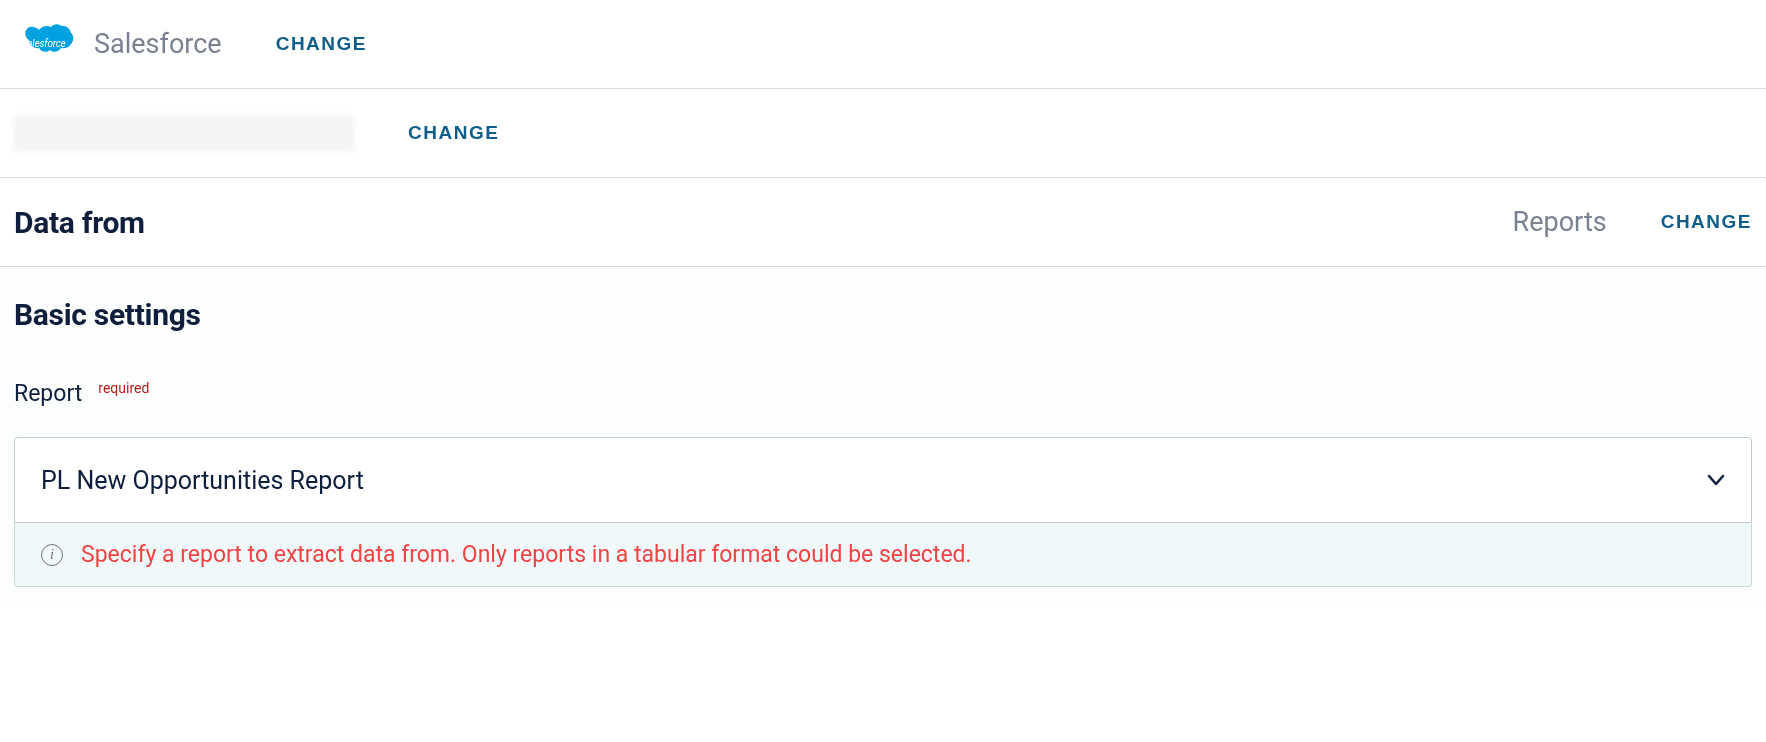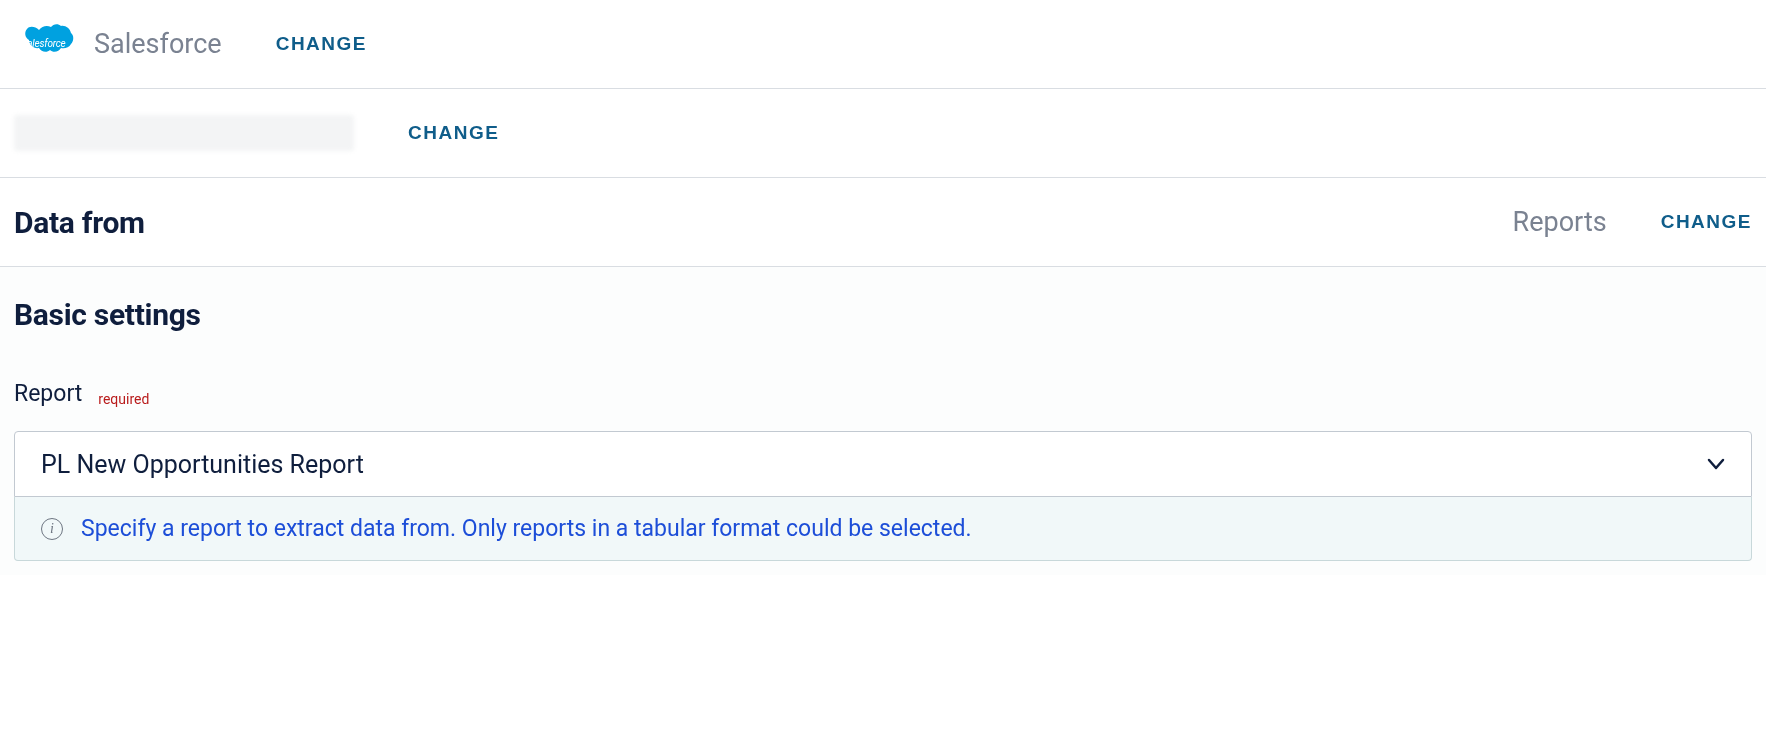--- a/index.html
+++ b/index.html
@@ -92,42 +92,42 @@
     }
     .basic-title {
       font-size: 30px;
       font-weight: 700;
       color: #0f1e3d;
       letter-spacing: -0.3px;
       margin-bottom: 48px;
     }
     .field-label-row {
       display: flex;
-      align-items: flex-end;
+      align-items: flex-start;
       gap: 16px;
-      margin-bottom: 24px;
+      margin-bottom: 30px;
     }
     .field-label {
       font-size: 23px;
       font-weight: 400;
       color: #0f1e3d;
     }
     .required-tag {
       font-size: 14px;
       font-weight: 400;
       color: #b91c1c;
     }
     .select-box {
       display: flex;
       align-items: center;
       justify-content: space-between;
       background: #ffffff;
       border: 1px solid #c2c9d1;
       border-radius: 4px 4px 0 0;
-      height: 66px;
+      height: 86px;
       padding: 0 26px;
       cursor: pointer;
     }
     .select-value {
       font-size: 25px;
       color: #0f1e3d;
       font-weight: 400;
     }
     .chevron {
       width: 18px;
@@ -155,21 +155,21 @@
       align-items: center;
       justify-content: center;
       color: #6e7682;
       font-size: 14px;
       font-style: italic;
       font-family: "Times New Roman", serif;
       flex-shrink: 0;
     }
     .info-text {
       font-size: 23px;
-      color: #1d4ed8;
+      color: #ef4444;
       font-weight: 400;
     }
     .salesforce-logo svg .cloud-path {
       fill: #00a1e0;
     }
   </style>
 </head>
 <body>
 
 <div class="section">

